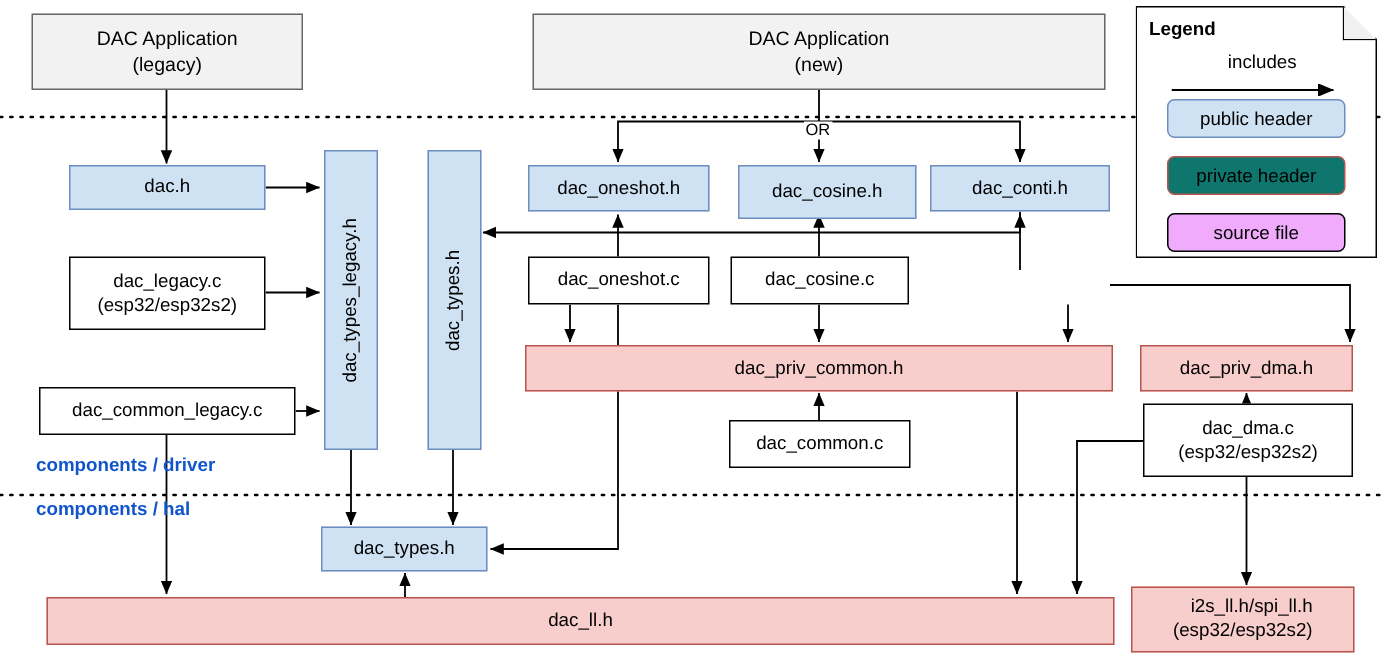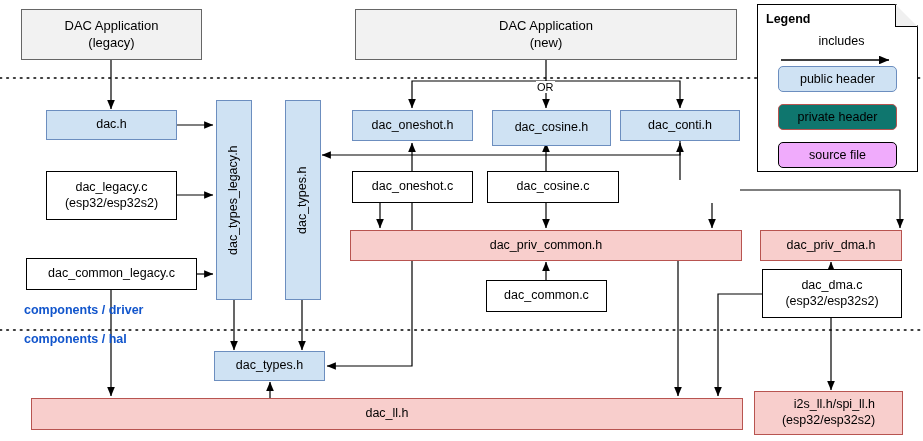--- a/index.html
+++ b/index.html
@@ -141,21 +141,21 @@
   <div class="node pub" style="left:492px;top:110px;width:119px;height:36px;">
     <span>dac_cosine.h</span>
   </div>
   <div class="node pub" style="left:620px;top:110px;width:120px;height:31px;">
     <span>dac_conti.h</span>
   </div>
 
   <div class="node src" style="left:352px;top:171px;width:121px;height:32px;">
     <span>dac_oneshot.c</span>
   </div>
-  <div class="node src" style="left:487px;top:171px;width:132px;height:32px;">
+  <div class="node src" style="left:487px;top:171px;width:119px;height:32px;">
     <span>dac_cosine.c</span>
   </div>
 
   <div class="node priv" style="left:350px;top:230px;width:392px;height:31px;">
     <span>dac_priv_common.h</span>
   </div>
 
   <div class="node src" style="left:486px;top:280px;width:121px;height:32px;">
     <span>dac_common.c</span>
   </div>

